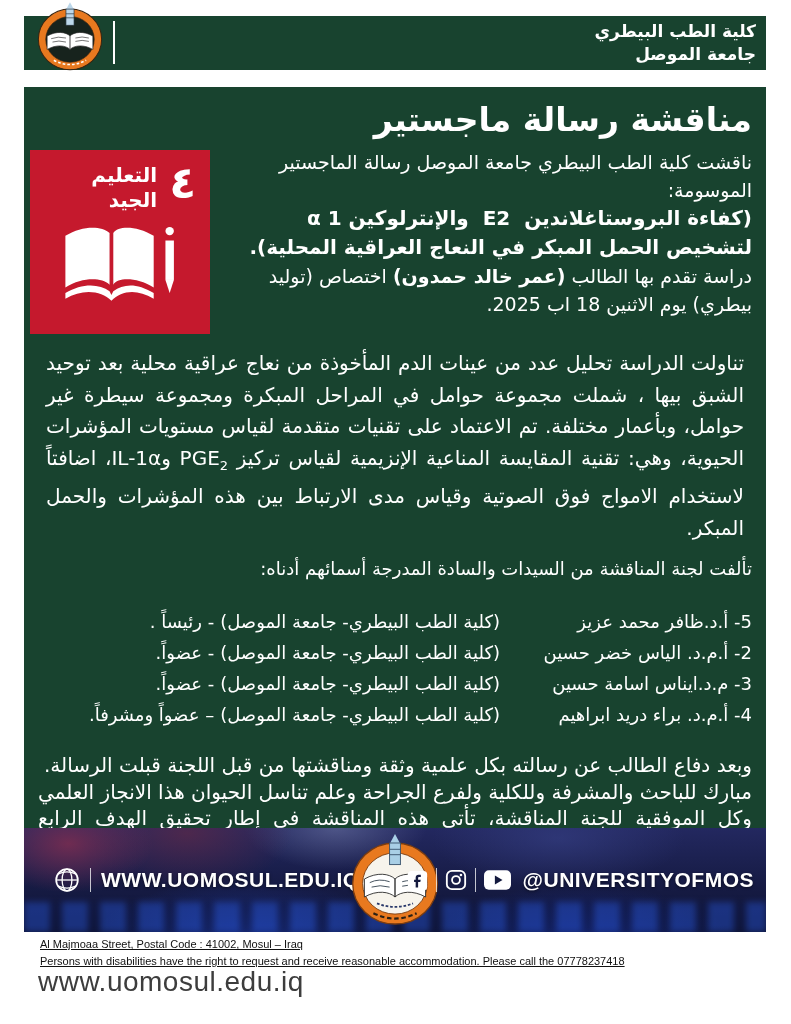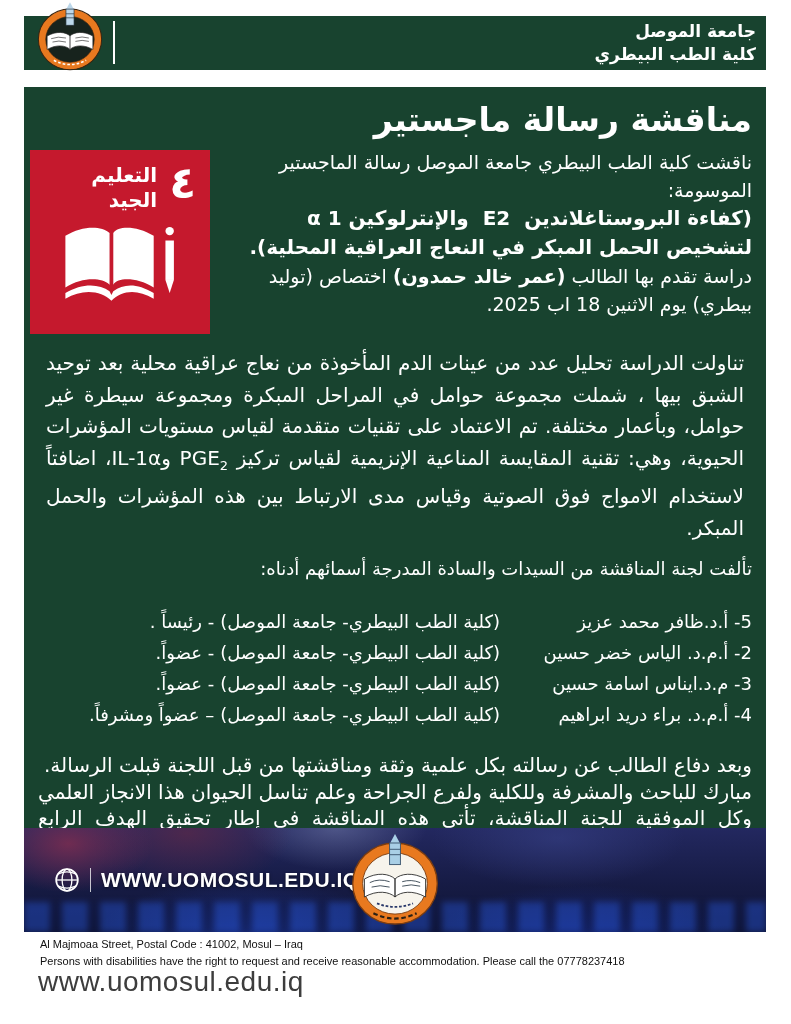--- a/index.html
+++ b/index.html
@@ -60,34 +60,34 @@
   .banner-left{position:absolute;left:30px;top:0;height:100%;display:flex;align-items:center;gap:10px;z-index:2;}
   .banner-right{position:absolute;right:12px;top:0;height:100%;display:flex;align-items:center;gap:8px;z-index:2;}
   .banner-url,.banner-handle{color:#fff;font-weight:bold;font-size:21px;letter-spacing:.5px;
         text-shadow:0 1px 3px rgba(0,0,0,.55);font-family:"Liberation Sans","DejaVu Sans",sans-serif;}
   .v-div{width:1px;height:24px;background:rgba(255,255,255,.75);}
   .banner-logo{position:absolute;left:50%;top:4px;transform:translateX(-50%);z-index:2;}
   .banner-handle{margin-left:4px;}
 
   
   .footer-address{position:absolute;left:40px;top:936px;font-size:11px;line-height:16.5px;color:#111;
-        font-family:"Liberation Sans","DejaVu Sans",sans-serif;}
+        font-family:"Liberation Sans","DejaVu Sans",sans-serif;text-decoration:underline;}
   .footer-site{position:absolute;left:38px;top:966px;font-size:28px;color:#3d3d3d;letter-spacing:.5px;
         font-family:"Liberation Sans","DejaVu Sans",sans-serif;}
 </style>
 </head>
 <body>
 
 <div class="page">
 
   <header class="topbar">
     <div class="topbar-divider"></div>
     <div class="topbar-text">
+      <div>كلية الطب البيطري</div>
       <div>جامعة الموصل</div>
-      <div>كلية الطب البيطري</div>
     </div>
   </header>
   <div class="univ-logo-header">
     <svg viewBox="0 0 100 104" width="68" height="70">
       <ellipse cx="50" cy="57" rx="47" ry="45" fill="#E8791F" stroke="#3a2410" stroke-width="1.5"></ellipse>
       <ellipse cx="50" cy="57" rx="36" ry="34" fill="#17231d" stroke="#3a2410"></ellipse>
       <path d="M50 2 L56 13 L44 13 Z" fill="#bcd7ea"></path>
       <rect x="44" y="12" width="12" height="24" fill="#bcd7ea" stroke="#24303a"></rect>
       <line x1="44" y1="19" x2="56" y2="19" stroke="#24303a"></line>
       <line x1="44" y1="25" x2="56" y2="25" stroke="#24303a"></line>
@@ -183,20 +183,38 @@
         <line x1="44" y1="19" x2="56" y2="19" stroke="#36506a"></line>
         <line x1="44" y1="25" x2="56" y2="25" stroke="#36506a"></line>
         <path d="M16 52 C30 44 44 46 50 52 C56 46 70 44 84 52 L84 72 C70 64 56 66 50 72 C44 66 30 64 16 72 Z" fill="#fff" stroke="#2b2b2b"></path>
         <line x1="50" y1="52" x2="50" y2="72" stroke="#2b2b2b" stroke-width="1.5"></line>
         <path d="M22 56 q10 -5 22 -1 M24 61 q9 -3 20 0 M58 55 q10 -3 20 1 M58 60 q10 -3 20 0" stroke="#33424e" fill="none"></path>
         <path d="M30 79 q20 8 40 0" stroke="#2b3a6b" stroke-width="2" fill="none" stroke-dasharray="3 2"></path>
         <path d="M26 90 q24 12 48 0" stroke="#2b2014" stroke-width="2.4" fill="none" stroke-dasharray="5 3"></path>
       </svg>
     </div>
 
+    <div class="banner-right">
+      <svg viewBox="0 0 24 24" width="21" height="21">
+        <rect x="1" y="1" width="22" height="22" rx="4" fill="#fff"></rect>
+        <path d="M15.8 8.1h-2.1c-.5 0-1 .5-1 1.1v1.9h3l-.5 2.7h-2.5V20h-2.8v-6.2H8.1v-2.7h1.8V8.8c0-2 1.2-3.3 3.2-3.3h2.7Z" fill="#141a3e"></path>
+      </svg>
+      <div class="v-div"></div>
+      <svg viewBox="0 0 24 24" width="22" height="22">
+        <rect x="2" y="2" width="20" height="20" rx="5.5" fill="none" stroke="#fff" stroke-width="2"></rect>
+        <circle cx="12" cy="12" r="4.3" fill="none" stroke="#fff" stroke-width="2"></circle>
+        <circle cx="17.4" cy="6.6" r="1.4" fill="#fff"></circle>
+      </svg>
+      <div class="v-div"></div>
+      <svg viewBox="0 0 28 20" width="27" height="20">
+        <rect x="0" y="0" width="28" height="20" rx="5" fill="#fff"></rect>
+        <path d="M11.3 5.4 L19.2 10 L11.3 14.6 Z" fill="#141a3e"></path>
+      </svg>
+      <span class="banner-handle">@UNIVERSITYOFMOS</span>
+    </div>
   </div>
 
   <div class="footer-address">
     <div>Al Majmoaa Street, Postal Code : 41002, Mosul – Iraq</div>
     <div>Persons with disabilities have the right to request and receive reasonable accommodation. Please call the 07778237418</div>
   </div>
   <div class="footer-site">www.uomosul.edu.iq</div>
 
 </div>
 

